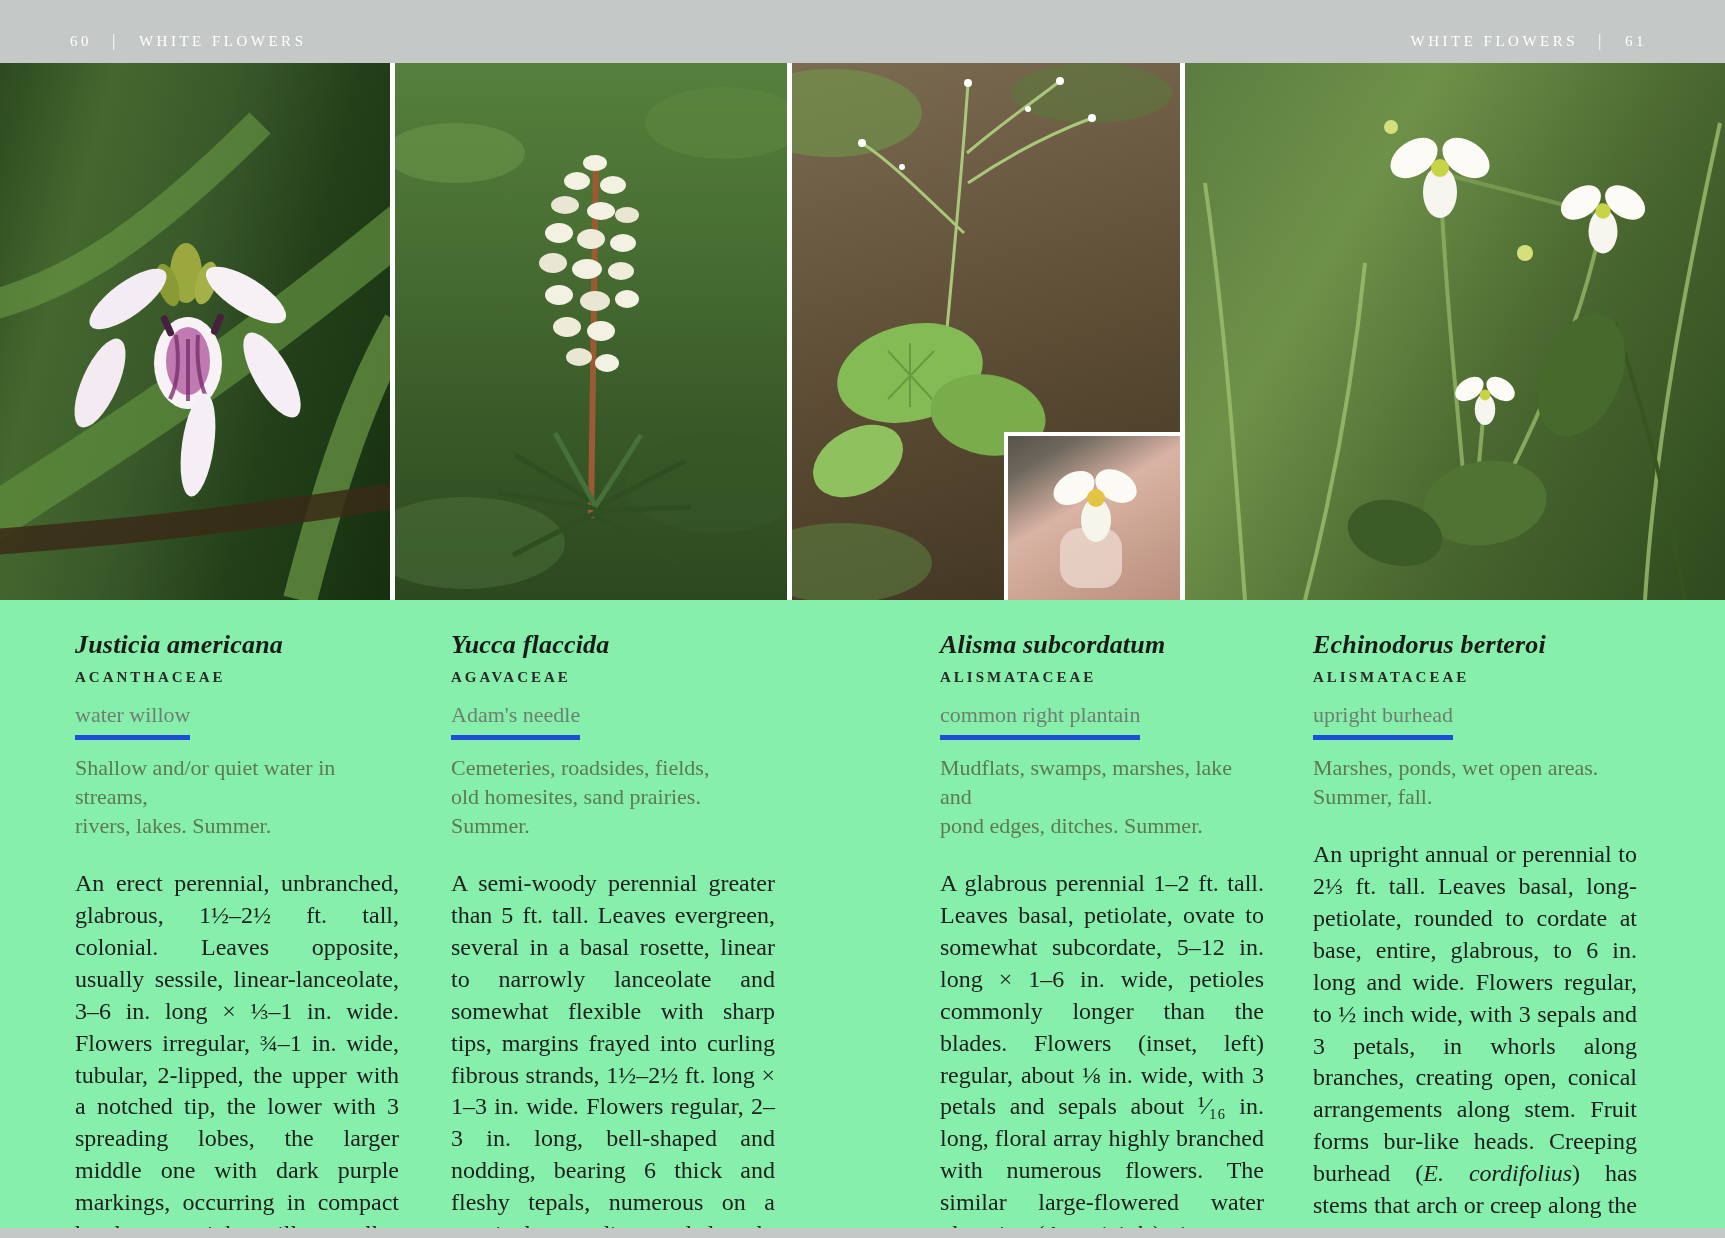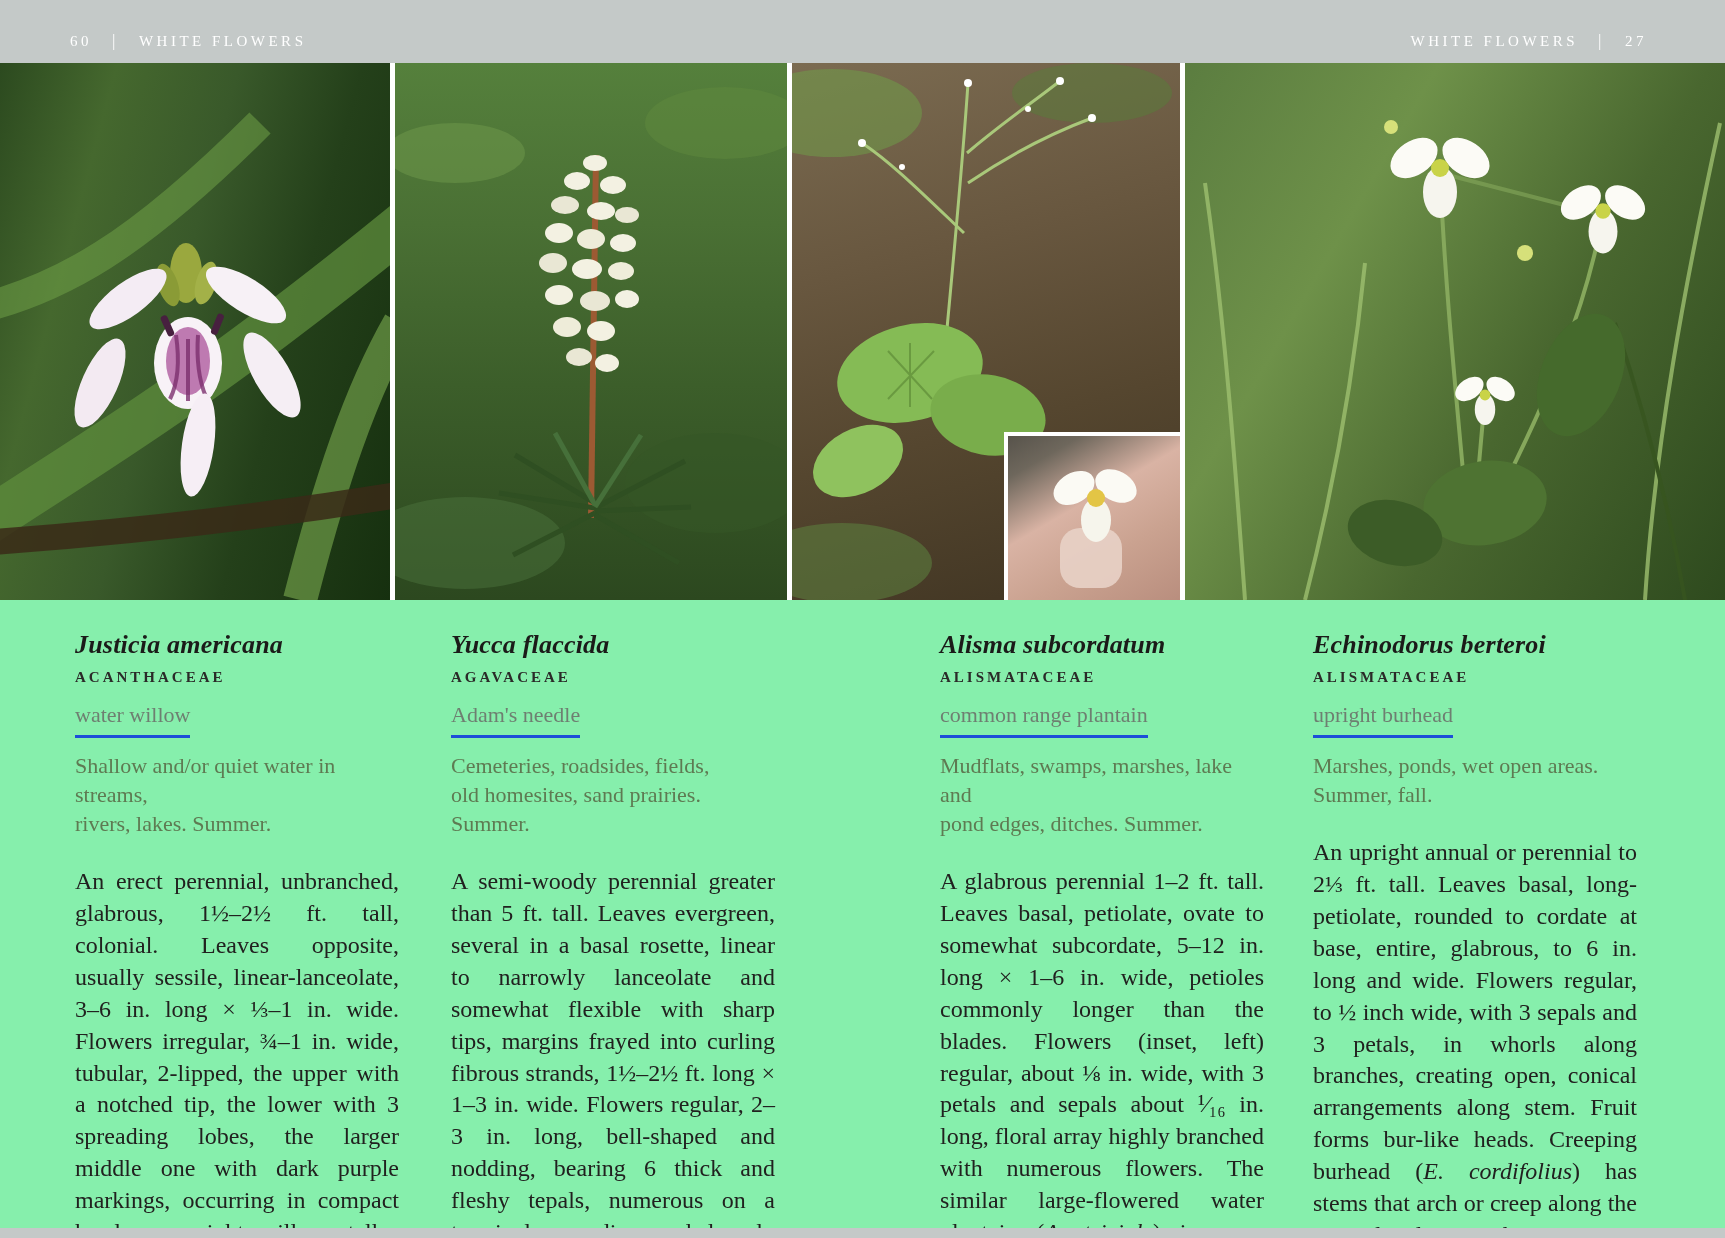--- a/index.html
+++ b/index.html
@@ -44,21 +44,21 @@
   .entry{position:absolute;top:630px;width:324px;}
   .entry .species{
     margin:0 0 9px 0;font-size:26px;font-weight:600;font-style:italic;
     color:#1b1b19;letter-spacing:.2px;
   }
   .entry .family{
     font-size:15px;font-weight:700;color:#2a2a28;letter-spacing:3px;margin-bottom:16px;
   }
   .entry .common{
     display:inline-block;font-size:22px;color:#6e7f71;
-    padding-bottom:7px;border-bottom:3px solid #1d4ed8;margin-bottom:13px;
+    padding-bottom:7px;border-bottom:5px solid #1d4ed8;margin-bottom:13px;
   }
   .entry .habitat{
     margin:0 0 28px 0;font-size:22px;line-height:1.32;color:#5e7a52;
     white-space:pre-line;
   }
   .entry .description{
     margin:0;font-size:24px;line-height:1.33;color:#21211f;
     text-align:justify;
   }
   .entry .description em{}
@@ -74,21 +74,21 @@
 
   <header class="topbar">
     <div class="runninghead">
       <span>60</span>
       <span class="pipe">|</span>
       <span>WHITE FLOWERS</span>
     </div>
     <div class="runninghead">
       <span>WHITE FLOWERS</span>
       <span class="pipe">|</span>
-      <span>27</span>
+      <span>61</span>
     </div>
   </header>
 
   <div class="photos">
 
     <div class="photo photo1">
       <svg viewBox="0 0 390 537" width="390" height="537">
         <path d="M-30,470 C90,390 200,330 430,140" stroke="#5d8c3c" stroke-width="46" fill="none" opacity="0.75"></path>
         <path d="M-40,250 C60,230 140,180 260,60" stroke="#6fa047" stroke-width="30" fill="none" opacity="0.55"></path>
         <path d="M300,537 C330,420 360,330 400,260" stroke="#7cab50" stroke-width="34" fill="none" opacity="0.6"></path>
@@ -252,21 +252,21 @@
       <div class="family">AGAVACEAE</div>
       <div><span class="common">Adam's needle</span></div>
       <p class="habitat">Cemeteries, roadsides, fields,
 old homesites, sand prairies. Summer.</p>
       <p class="description">A semi-woody perennial greater than 5 ft. tall. Leaves evergreen, several in a basal rosette, linear to narrowly lanceolate and somewhat flexible with sharp tips, margins frayed into curling fibrous strands, 1½–2½ ft. long × 1–3 in. wide. Flowers regular, 2–3 in. long, bell-shaped and nodding, bearing 6 thick and fleshy tepals, numerous on a terminal, spreading, and densely hairy panicle. Fruit a thick, cylindrical capsule. Our only native yucca, soapweed yucca (<em>Y. glauca</em>), reaches its easternmost natural range in western IA and southern MO. IL, IN, MI, MO, OH, WI. Introduced from farther south. Scattered in the Midwest. <em>DT</em></p>
     </article>
 
     <article class="entry col3">
       <h2 class="species">Alisma subcordatum</h2>
       <div class="family">ALISMATACEAE</div>
-      <div><span class="common">common range plantain</span></div>
+      <div><span class="common">common right plantain</span></div>
       <p class="habitat">Mudflats, swamps, marshes, lake and
 pond edges, ditches. Summer.</p>
       <p class="description">A glabrous perennial 1–2 ft. tall. Leaves basal, petiolate, ovate to somewhat subcordate, 5–12 in. long × 1–6 in. wide, petioles commonly longer than the blades. Flowers (inset, left) regular, about ⅛ in. wide, with 3 petals and sepals about ¹⁄₁₆ in. long, floral array highly branched with numerous flowers. The similar large-flowered water plantain (<em>A. triviale</em>) is more common in the northern part of our region; its flowers are larger, about ¼ in. wide, with petals longer than sepals (inset, right). IA, IL, IN, MI, MN, MO, OH, WI. Common and widespread throughout. <em>MAH/SN</em></p>
     </article>
 
     <article class="entry col4">
       <h2 class="species">Echinodorus berteroi</h2>
       <div class="family">ALISMATACEAE</div>
       <div><span class="common">upright burhead</span></div>
       <p class="habitat">Marshes, ponds, wet open areas.

